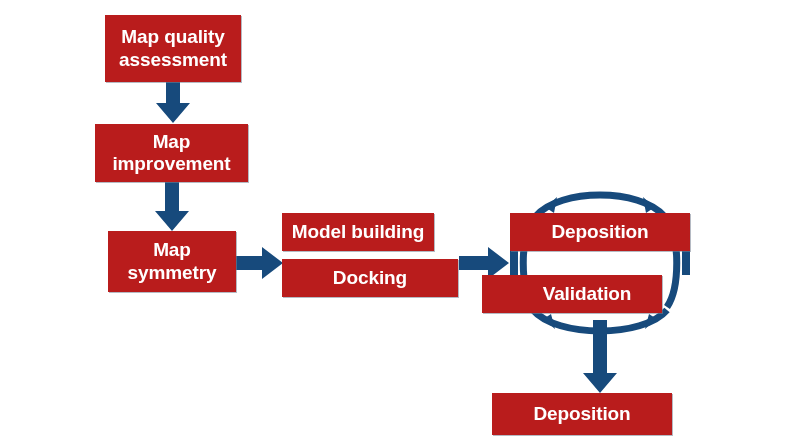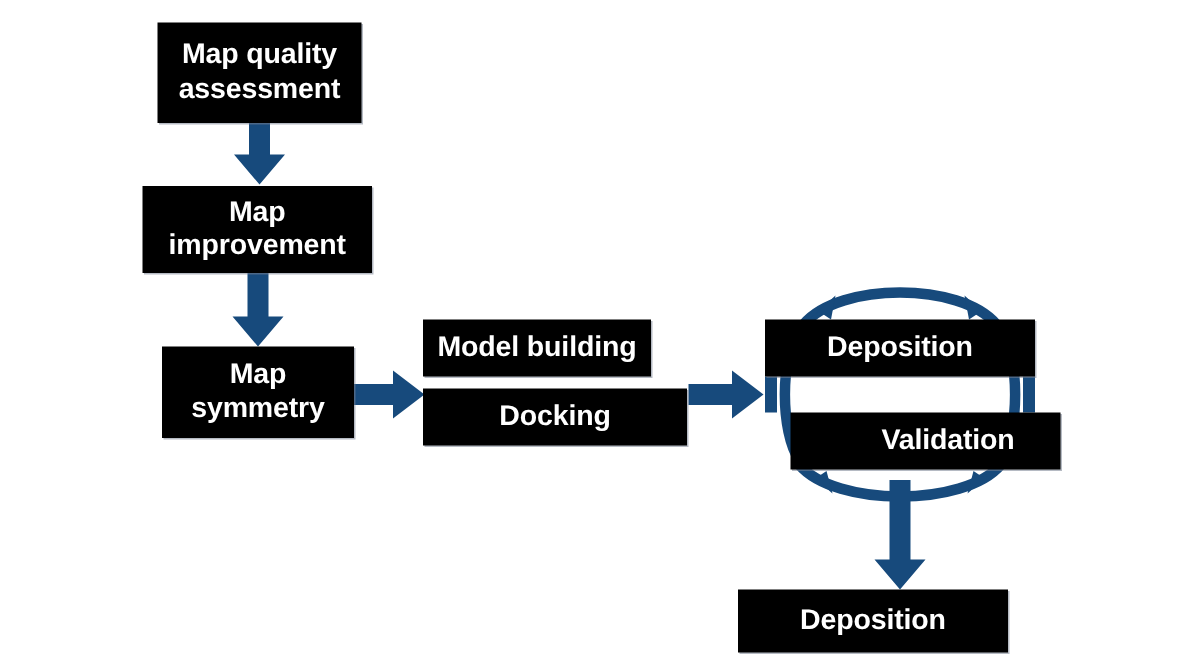--- a/index.html
+++ b/index.html
@@ -12,21 +12,21 @@
   }
   #diagram-canvas {
     position: relative;
     width: 800px;
     height: 443px;
     background: #ffffff;
     overflow: hidden;
   }
   .node {
     position: absolute;
-    background: #000000;
+    background: #b91c1c;
     color: #ffffff;
     display: flex;
     align-items: center;
     justify-content: center;
     text-align: center;
     font-size: 19px;
     font-weight: bold;
     line-height: 1.18;
     letter-spacing: -0.1px;
     box-sizing: border-box;
@@ -37,21 +37,21 @@
     display: block;
     white-space: pre-line;
   }
   
   #node-map-quality        { left: 105px; top: 15px;  width: 136px; height: 67px; }
   #node-map-improvement    { left: 95px;  top: 124px; width: 153px; height: 58px; }
   #node-map-symmetry       { left: 108px; top: 231px; width: 128px; height: 61px; }
   #node-model-building     { left: 282px; top: 213px; width: 152px; height: 38px; }
   #node-docking            { left: 282px; top: 259px; width: 176px; height: 38px; }
   #node-refinement         { left: 510px; top: 213px; width: 180px; height: 38px; }
-  #node-validation         { left: 527px; top: 275px; width: 180px; height: 38px; padding-left: 36px; }
+  #node-validation         { left: 482px; top: 275px; width: 180px; height: 38px; padding-left: 36px; }
   #node-deposition         { left: 492px; top: 393px; width: 180px; height: 42px; }
 
   
   #refine-validate-bridge-left {
     position: absolute;
     left: 510px; top: 251px; width: 8px; height: 24px;
     background: #174A7C;
   }
   #refine-validate-bridge-right {
     position: absolute;

